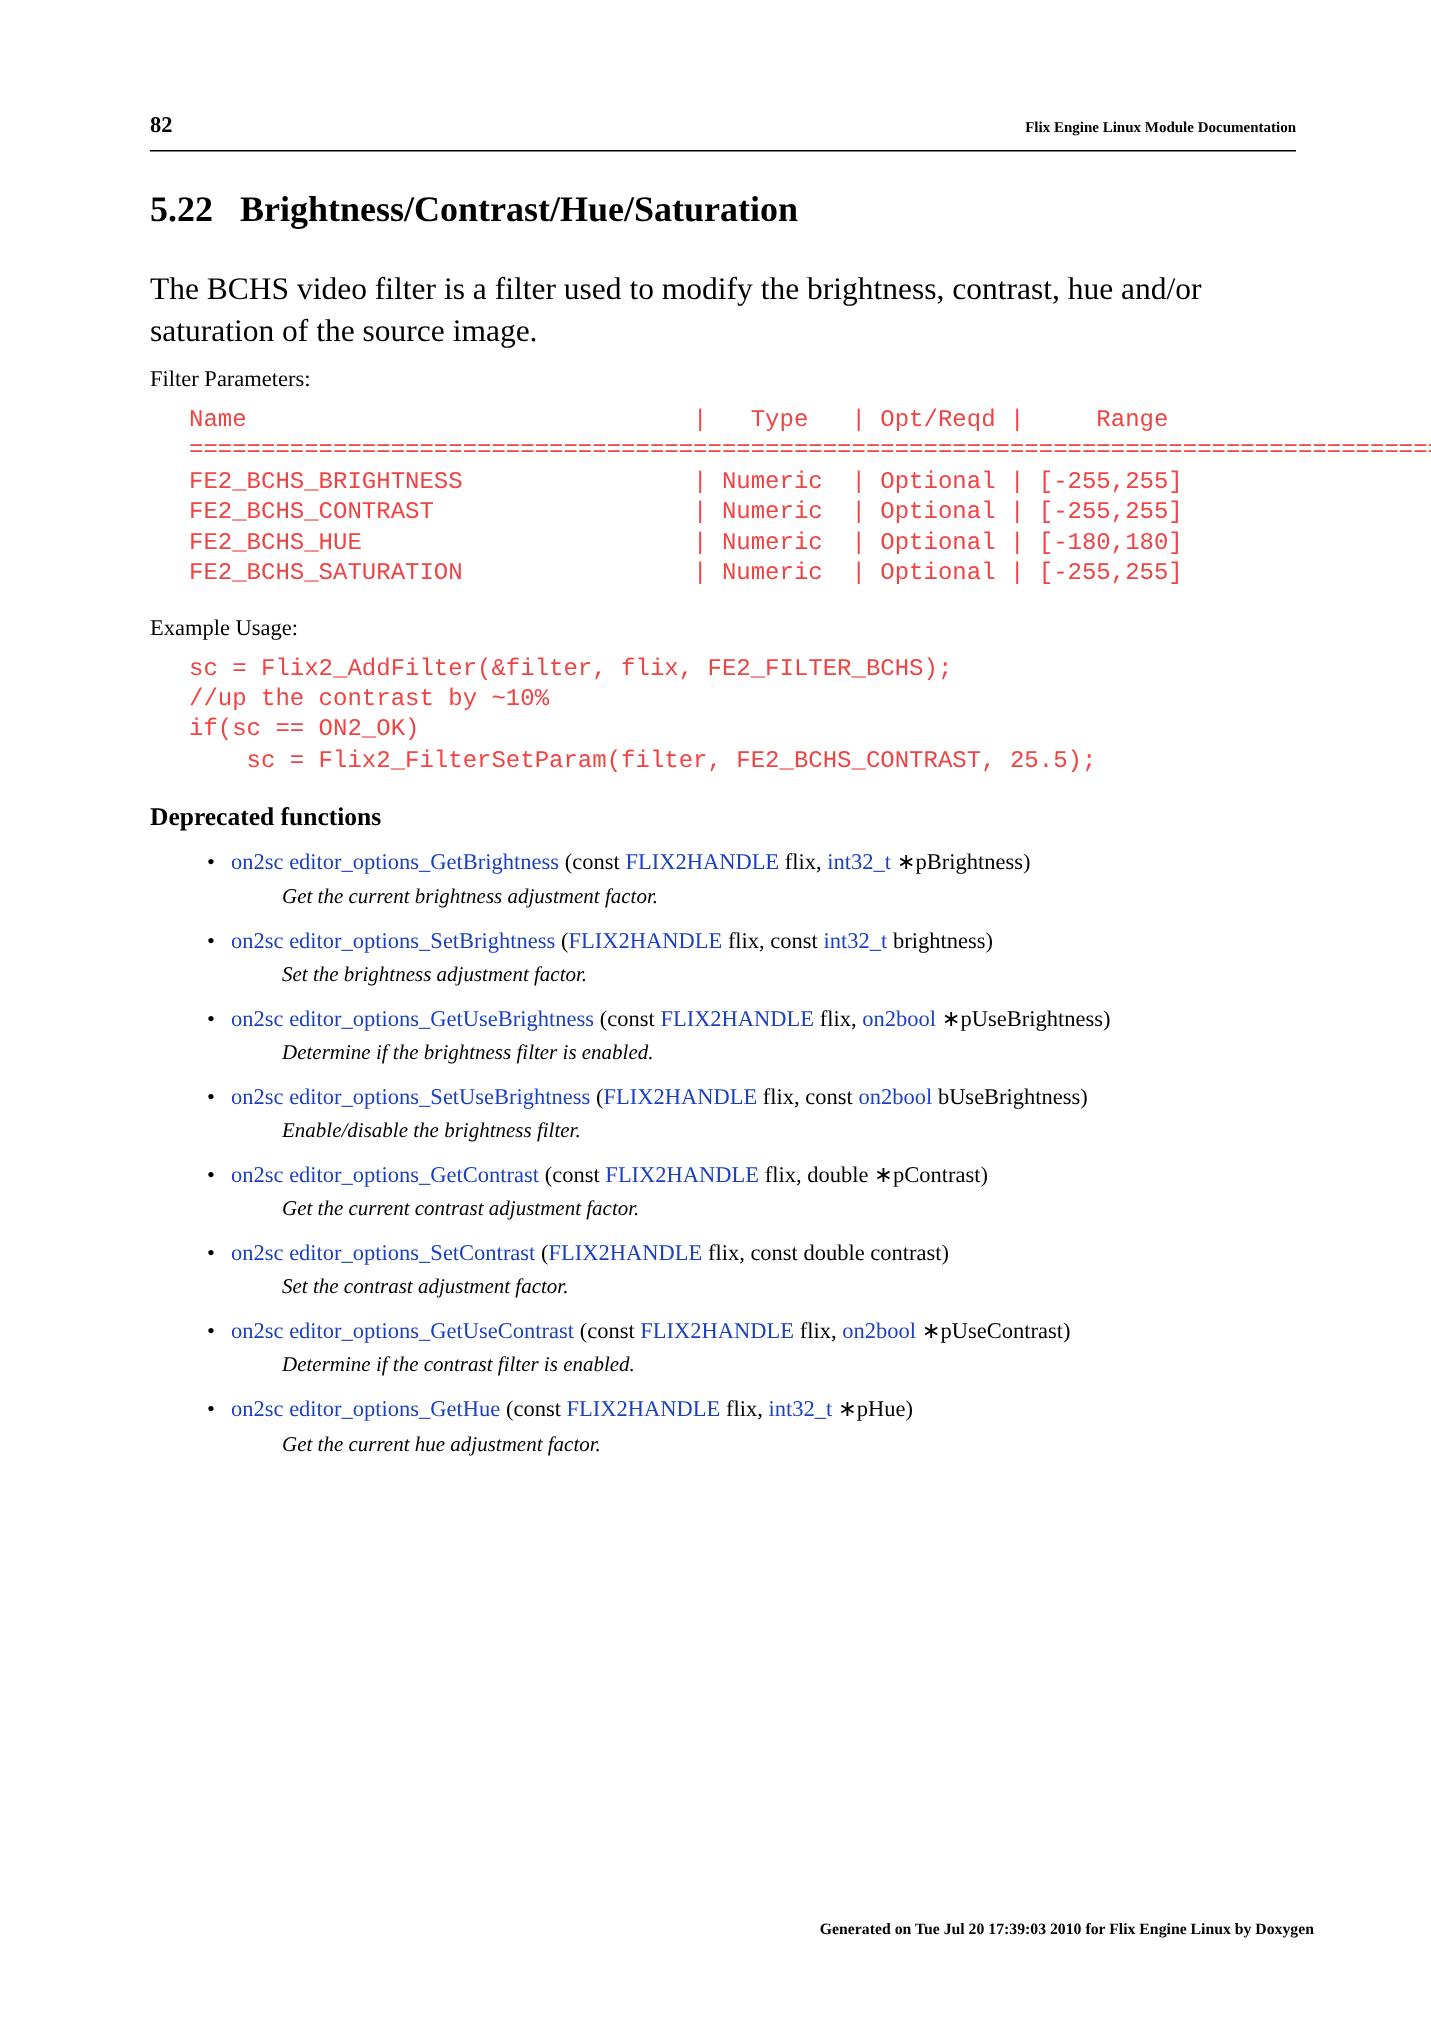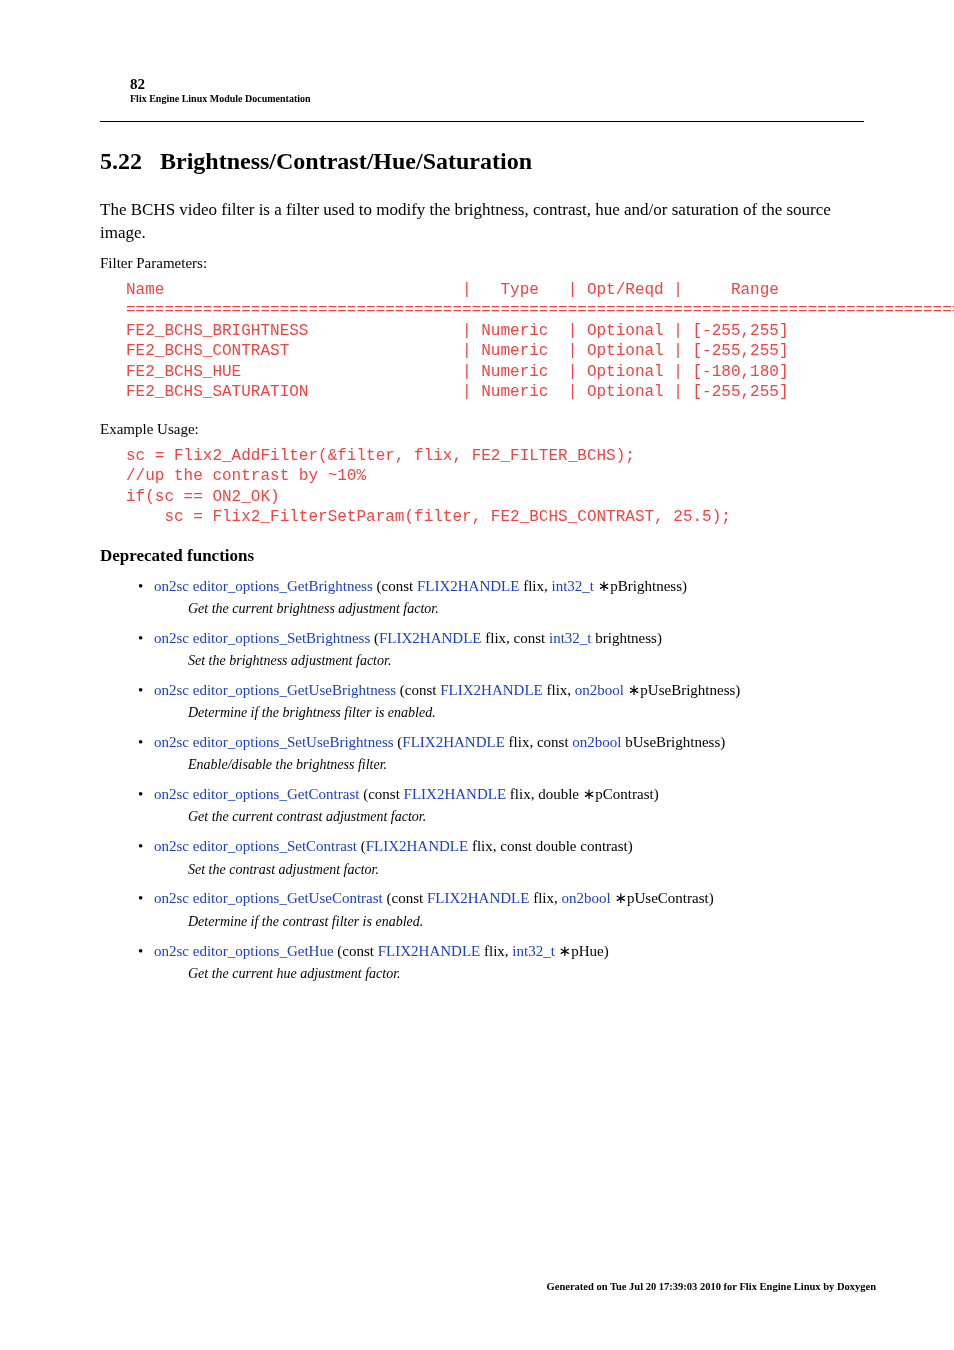--- a/index.html
+++ b/index.html
@@ -14,27 +14,26 @@
   }
   .page {
     position: relative;
     width: 954px;
     height: 1350px;
     box-sizing: border-box;
     padding: 76px 90px 0 100px;
   }
   .header-line {
     border-bottom: 1.2px solid #000;
-    padding-bottom: 17px;
+    padding-bottom: 7px;
     margin-bottom: 26px;
     display: flex;
     justify-content: space-between;
     align-items: baseline;
     font-family: "Times New Roman", Times, serif;
-    flex-direction: column;
   }
   .header-left {
     font-weight: bold;
     font-size: 15px;
   }
   .header-right {
     font-weight: bold;
     font-size: 10px;
     margin-left: 30px;
   }
@@ -47,21 +46,21 @@
     font-weight: bold;
     font-size: 19px;
     margin: 2px 0 14px 0;
   }
   .h3-dep {
     font-weight: bold;
     font-size: 17px;
     margin: 18px 0 10px 0;
   }
   .body-p {
-    font-size: 17px;
+    font-size: 21px;
     line-height: 1.35;
     margin: 0 0 10px 0;
   }
   .bold-label {
     font-weight: normal;
     font-size: 15px;
     margin: 4px 0 8px 0;
   }
   .code-block {
     font-family: "Courier New", Courier, monospace;

